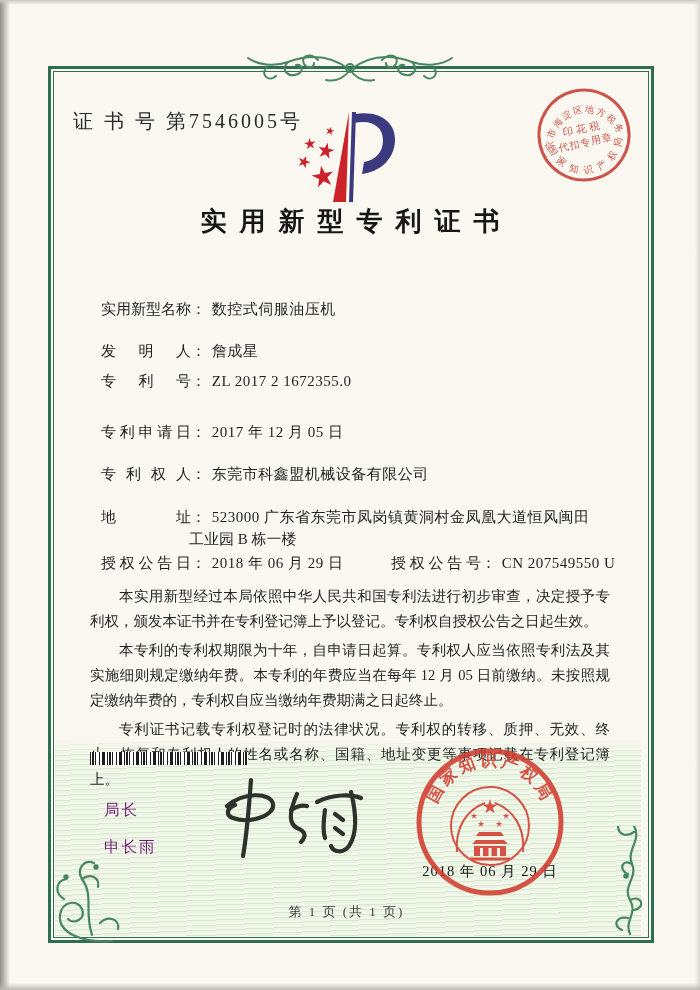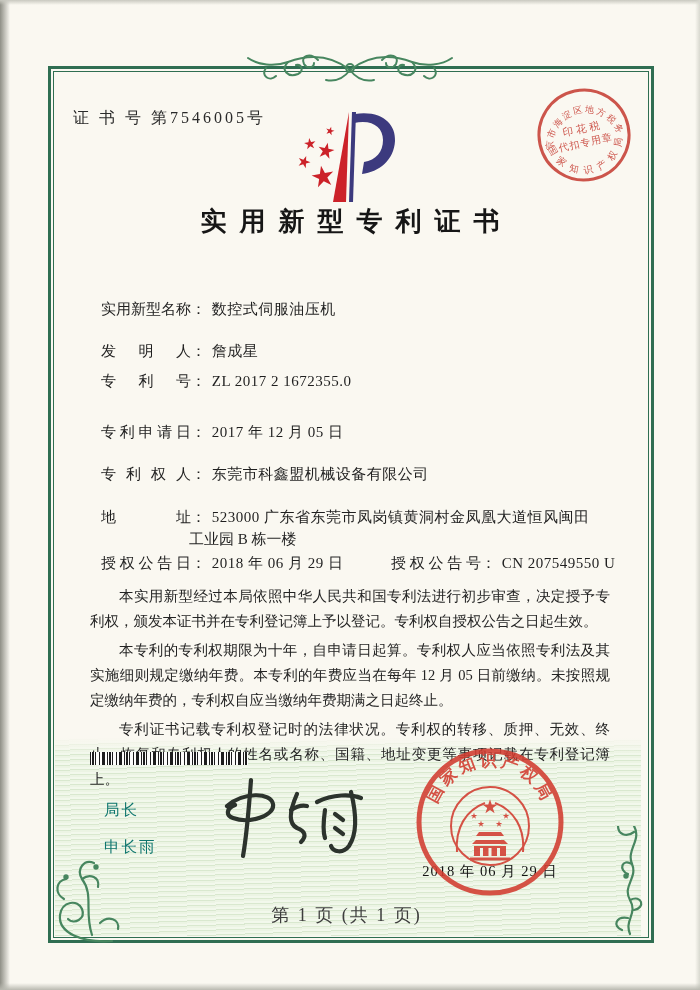--- a/index.html
+++ b/index.html
@@ -34,21 +34,21 @@
   .frame{position:absolute;left:48px;top:66px;width:600px;height:871px;
     border:3px solid #2f6e52;z-index:2;pointer-events:none;}
   .frame-inner{position:absolute;left:2px;top:2px;right:2px;bottom:2px;
     border:1px solid #2f6e52;}
 
   .ornament{position:absolute;z-index:3;}
   .ornament svg{display:block;}
 
   .content{position:absolute;left:0;top:0;right:0;bottom:0;z-index:4;}
 
-  .cert-no{position:absolute;left:73px;top:108px;font-size:16px;letter-spacing:3px;color:#2a2a2a;}
+  .cert-no{position:absolute;left:73px;top:108px;font-size:20px;letter-spacing:3px;color:#2a2a2a;}
 
   .logo{position:absolute;left:293px;top:110px;width:110px;height:106px;}
 
   .title{position:absolute;left:0;right:0;top:204px;text-align:center;
     font-size:26px;font-weight:600;letter-spacing:13px;color:#161616;text-indent:13px;}
 
   .fields{position:absolute;left:85px;top:292px;right:60px;font-size:15px;}
   .frow{position:absolute;left:0;white-space:nowrap;}
   .flabel{display:inline-block;width:90px;text-align:justify;text-align-last:justify;
     vertical-align:bottom;margin-left:16px;}
@@ -60,33 +60,33 @@
   .body-text{position:absolute;left:86px;top:580px;width:528px;
     font-size:14.5px;line-height:25px;color:#242424;text-align:justify;}
   .body-text p{margin:4px;text-indent:2em;}
 
   .barcode{position:absolute;left:90px;top:752px;width:158px;height:13px;z-index:5;
     background:repeating-linear-gradient(90deg,
       #1d1d1d 0 1px,#fdfdfb 1px 2px,#1d1d1d 2px 4px,#fdfdfb 4px 5px,
       #1d1d1d 5px 6px,#fdfdfb 6px 9px,#1d1d1d 9px 10px,#fdfdfb 10px 12px,
       #1d1d1d 12px 15px,#fdfdfb 15px 17px);}
 
-  .signer{position:absolute;left:104px;top:800px;z-index:5;font-size:15.5px;color:#0f766e;}
+  .signer{position:absolute;left:104px;top:800px;z-index:5;font-size:15.5px;color:#701a75;}
   .signer .line{margin-bottom:16px;letter-spacing:2px;}
   .signature{position:absolute;left:185px;top:772px;z-index:5;}
 
   .seal{position:absolute;left:414px;top:746px;width:152px;height:152px;z-index:6;opacity:.88;}
   .seal-date{position:absolute;left:420px;top:862px;width:140px;z-index:5;
     text-align:center;font-size:14.5px;letter-spacing:1px;color:#141414;}
 
   .tax-stamp{position:absolute;left:536px;top:87px;width:96px;height:96px;z-index:6;
     transform:rotate(-12deg);opacity:.85;}
 
   .footer{position:absolute;left:2px;right:40px;top:903px;z-index:5;
-    text-align:center;font-size:18px;letter-spacing:2px;color:#3d3d3d;margin-left:31px;}
+    text-align:center;font-size:13px;letter-spacing:2px;color:#3d3d3d;margin-left:31px;}
 </style>
 </head>
 <body>
 
 <svg width="0" height="0" style="position:absolute" aria-hidden="true">
   <defs>
     <path id="star" d="M0,-10 L2.23,-3.07 L9.51,-3.09 L3.61,1.17 L5.88,8.09 L0,3.8 L-5.88,8.09 L-3.61,1.17 L-9.51,-3.09 L-2.23,-3.07 Z"></path>
   </defs>
 </svg>
 

